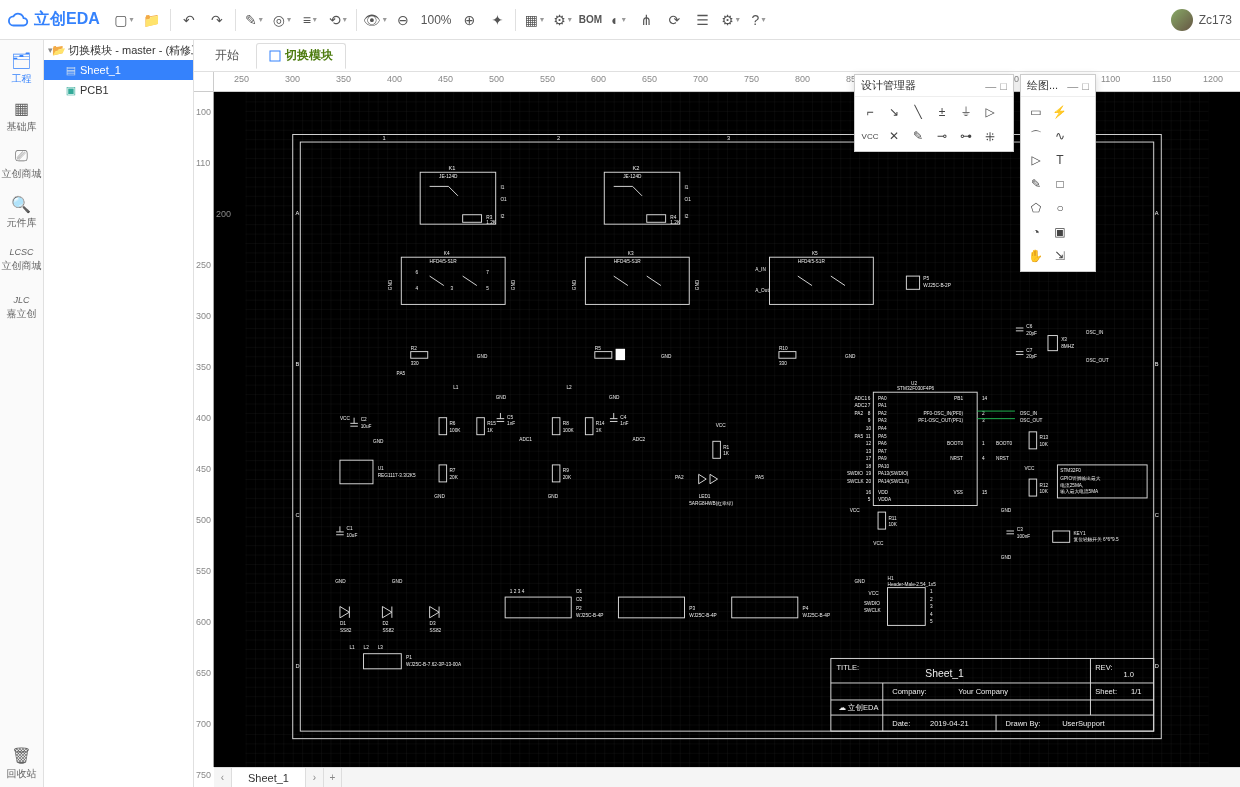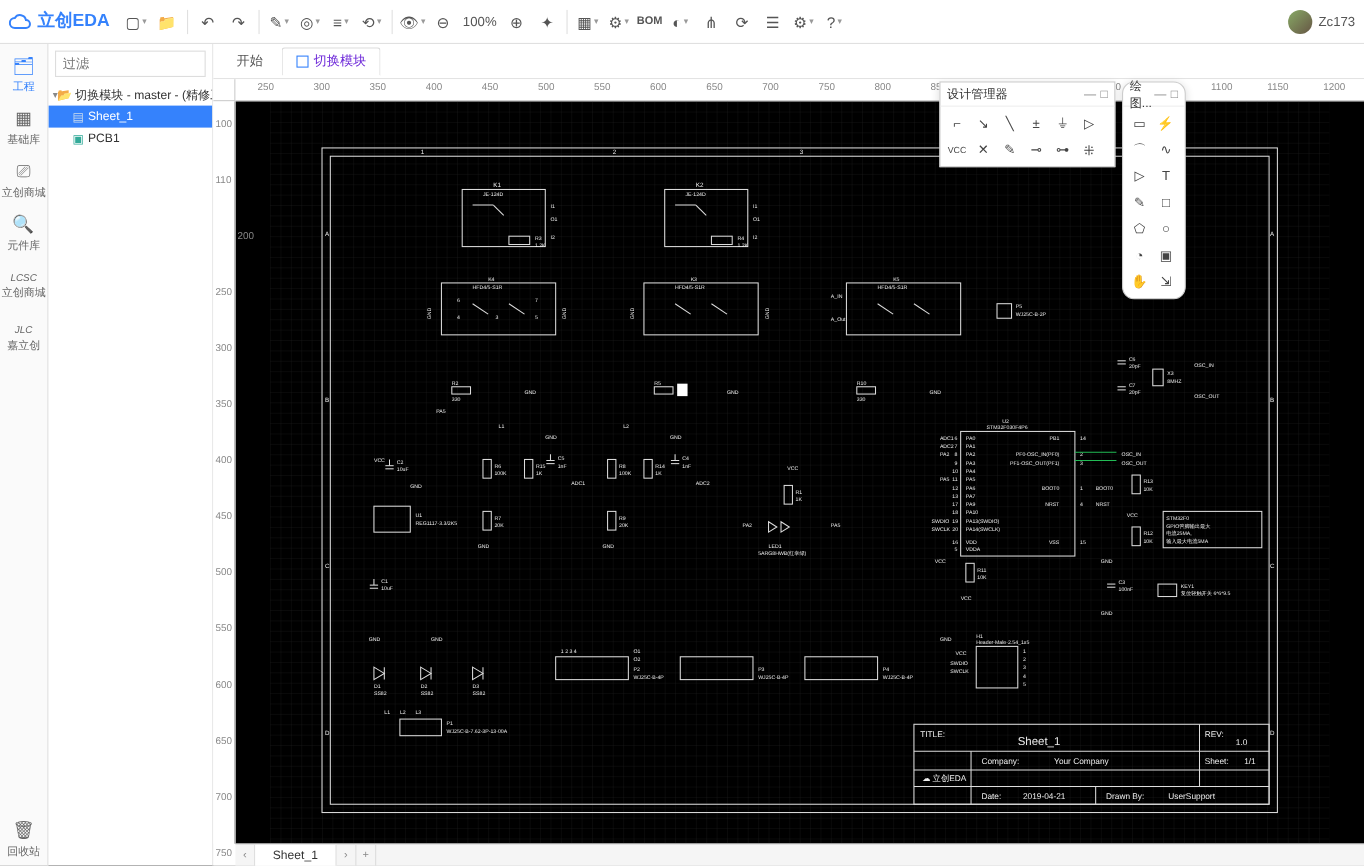--- a/index.html
+++ b/index.html
@@ -26,21 +26,21 @@
 .tree { flex:1; overflow:auto; font-size:11px; }
 .tree-row { display:flex; align-items:center; height:20px; padding-left:4px; cursor:pointer; white-space:nowrap; overflow:hidden; }
 .tree-row.root { font-weight:normal; }
 .tree-row.selected { background:#3582fc; color:#fff; }
 .tree-row .toggle { width:10px; font-size:9px; color:#888; }
 .tree-row .ficon { width:14px; display:inline-flex; justify-content:center; margin-right:2px; }
 .tree-row.indent { padding-left:20px; }
 .canvas-area { flex:1; display:flex; flex-direction:column; position:relative; background:#fff; }
 .doc-tabs { height:32px; display:flex; align-items:center; border-bottom:1px solid #e0e0e0; padding-left:8px; gap:4px; }
 .doc-tab { height:26px; display:flex; align-items:center; padding:0 12px; border:1px solid transparent; border-radius:3px 3px 0 0; cursor:pointer; font-size:12px; color:#555; gap:4px; }
-.doc-tab.active { border-color:#ddd; border-bottom-color:#fff; color:#6d28d9; background:#fff; }
+.doc-tab.active { border-color:#ddd; border-bottom-color:#fff; color:#4d7c0f; background:#fff;font-weight:bold; }
 .doc-tab .tab-ico { width:12px; height:12px; }
 .ruler-corner { position:absolute; top:0; left:0; width:20px; height:20px; background:#fff; border-right:1px solid #ccc; border-bottom:1px solid #ccc; z-index:3; }
 .ruler-h { position:absolute; top:0; left:20px; right:0; height:20px; background:#fff; border-bottom:1px solid #ccc; overflow:hidden; z-index:2; font-size:9px; color:#888; }
 .ruler-h span { position:absolute; top:2px; }
 .ruler-v { position:absolute; top:20px; left:0; width:20px; bottom:20px; background:#fff; border-right:1px solid #a3a3a3; z-index:2; font-size:9px; color:#888; }
 .ruler-v span { position:absolute; left:2px; transform:translateY(-50%); }
 .canvas-wrap { position:absolute; top:32px; left:0; right:0; bottom:0; }
 .canvas { position:absolute; top:20px; left:20px; right:0; bottom:20px; background:#000; overflow:hidden;text-align:center; }
 .canvas svg { width:100%; height:100%; }
 .sheet-tabs { position:absolute; bottom:0; left:20px; right:0; height:20px; background:#f5f5f5; border-top:1px solid #ddd; display:flex; align-items:center; }
@@ -130,23 +130,20 @@
         <span>嘉立创</span>
       </div>
     <div class="side-spacer"></div>
     <div class="side-item">
         <span class="ico">🗑</span>
         <span>回收站</span>
       </div>
   </div>
 
   <div class="tree-panel">
-    <div class="filter-box">
-      <input type="text" placeholder="过滤" style="">
-    </div>
     <div class="tree">
       <div class="tree-row root">
         <span class="toggle">▾</span>
         <span class="ficon" style="color:#e8a33d">📂</span>
         <span>切换模块 - master - (精修工作区)</span>
       </div>
       <div class="tree-row indent selected">
         <span class="ficon" style="color:#cde">▤</span>
         <span>Sheet_1</span>
       </div>
@@ -664,21 +661,21 @@
           <div class="fp-btn">▷</div>
           <div class="fp-btn" style="font-size:8px">VCC</div>
           <div class="fp-btn">✕</div>
           <div class="fp-btn">✎</div>
           <div class="fp-btn">⊸</div>
           <div class="fp-btn">⊶</div>
           <div class="fp-btn">⁜</div>
         </div>
       </div>
 
-      <div class="float-panel" style="top:2px; left:826px; width:58px;border-radius:11px;">
+      <div class="float-panel" style="top:2px; left:826px; width:76px;">
         <div class="fp-title">
           <span>绘图...</span>
           <span class="fp-acts">
               <span>—</span>
               <span>□</span>
             </span>
         </div>
         <div class="fp-grid" style="grid-template-columns:repeat(2,22px);">
           <div class="fp-btn">▭</div>
           <div class="fp-btn">⚡</div>

